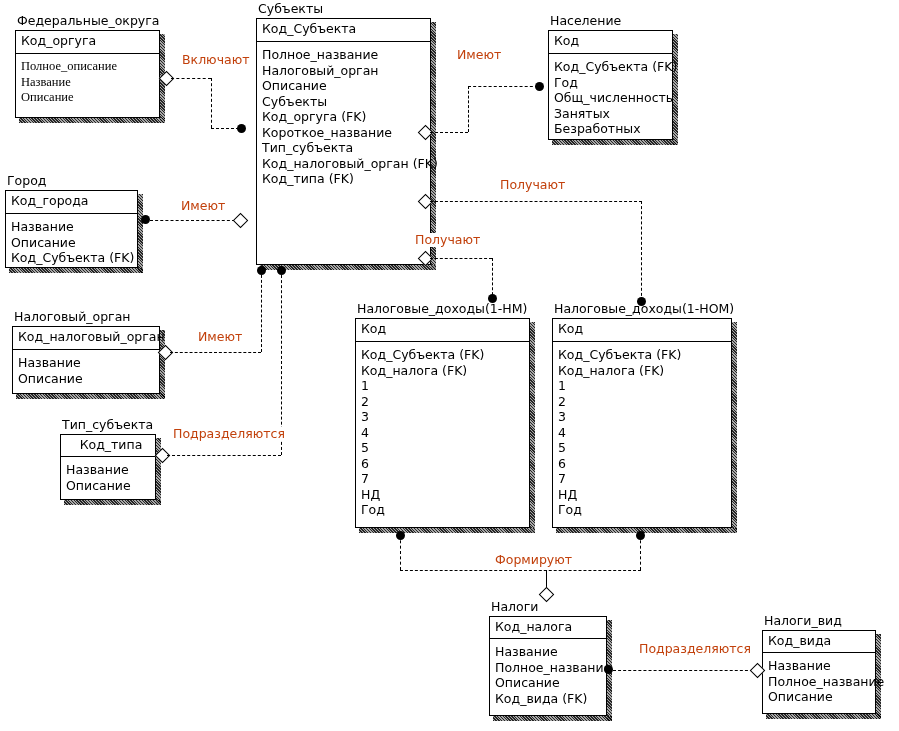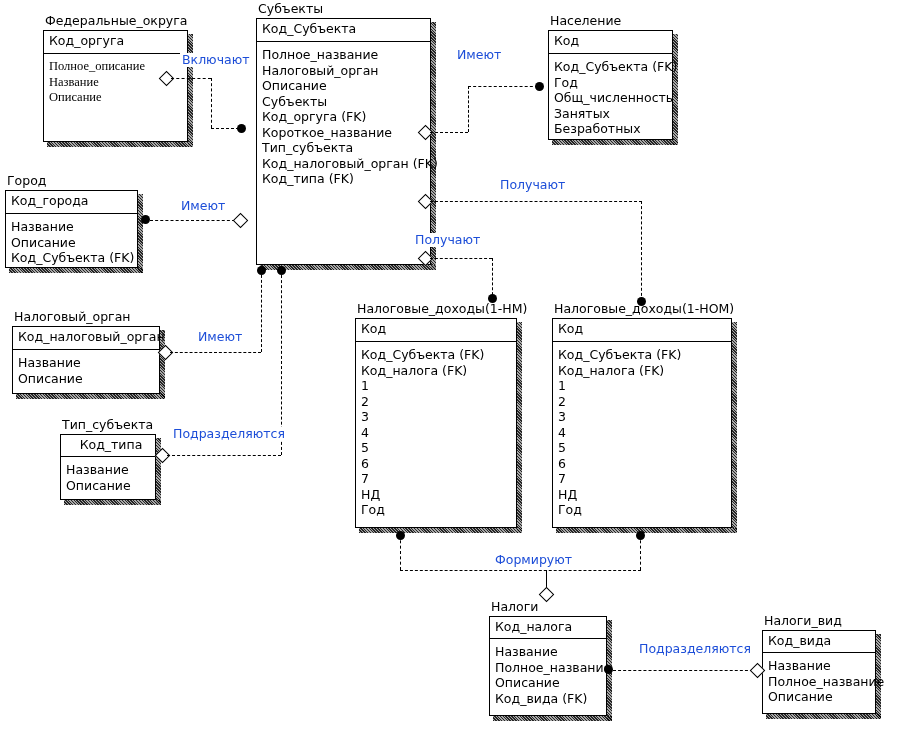--- a/index.html
+++ b/index.html
@@ -98,21 +98,21 @@
     border-left: 1px dashed #000000;
   }
   .ln-v-solid {
     position: absolute;
     width: 0;
     border-left: 1px solid #000000;
   }
   .rel-label {
     position: absolute;
     font-size: 12.5px;
-    color: #1d4ed8;
+    color: #c2410c;
     white-space: nowrap;
     line-height: 14px;
     background: #ffffff;
     padding: 0 2px;
   }
   
   .dot {
     position: absolute;
     width: 9px;
     height: 9px;
@@ -127,21 +127,21 @@
     background: #ffffff;
     border: 1px solid #000000;
     transform: rotate(45deg);
   }
 </style>
 </head>
 <body>
 
 <div id="canvas">
 
-  <div class="entity" style="left:15px; top:30px; width:145px; height:112px;margin-left:28px;">
+  <div class="entity" style="left:15px; top:30px; width:145px; height:88px;">
     <div class="shadow-r"></div>
     <div class="shadow-b"></div>
     <div class="entity-box"></div>
     <div class="entity-title">Федеральные_округа</div>
     <div class="pk-section" style="height:24px;">
       <div class="field">Код_оргуга</div>
     </div>
     <div class="attr-section" style="top:24px;font-family:Liberation Serif, serif;">
       <div class="field">Полное_описание</div>
       <div class="field">Название</div>
@@ -223,21 +223,21 @@
     <div class="entity-title">Тип_субъекта</div>
     <div class="pk-section" style="height:23px;text-align:center;">
       <div class="field">Код_типа</div>
     </div>
     <div class="attr-section" style="top:23px;">
       <div class="field">Название</div>
       <div class="field">Описание</div>
     </div>
   </div>
 
-  <div class="entity" style="left:355px; top:318px; width:162px; height:210px;">
+  <div class="entity" style="left:355px; top:318px; width:175px; height:210px;">
     <div class="shadow-r"></div>
     <div class="shadow-b"></div>
     <div class="entity-box"></div>
     <div class="entity-title">Налоговые_доходы(1-НМ)</div>
     <div class="pk-section" style="height:24px;">
       <div class="field">Код</div>
     </div>
     <div class="attr-section" style="top:24px;">
       <div class="field">Код_Субъекта (FK)</div>
       <div class="field">Код_налога (FK)</div>

